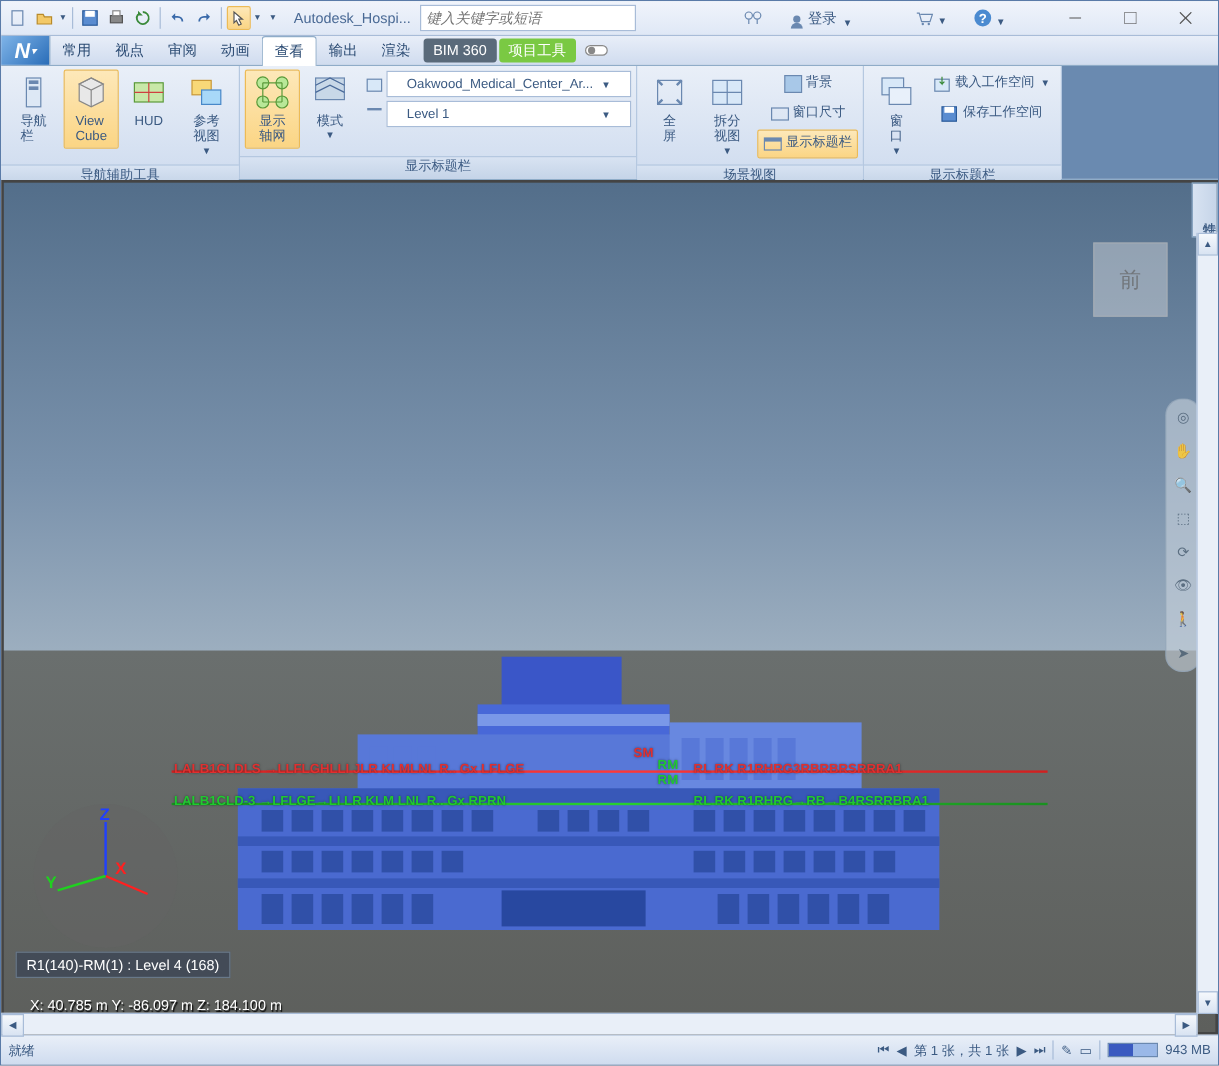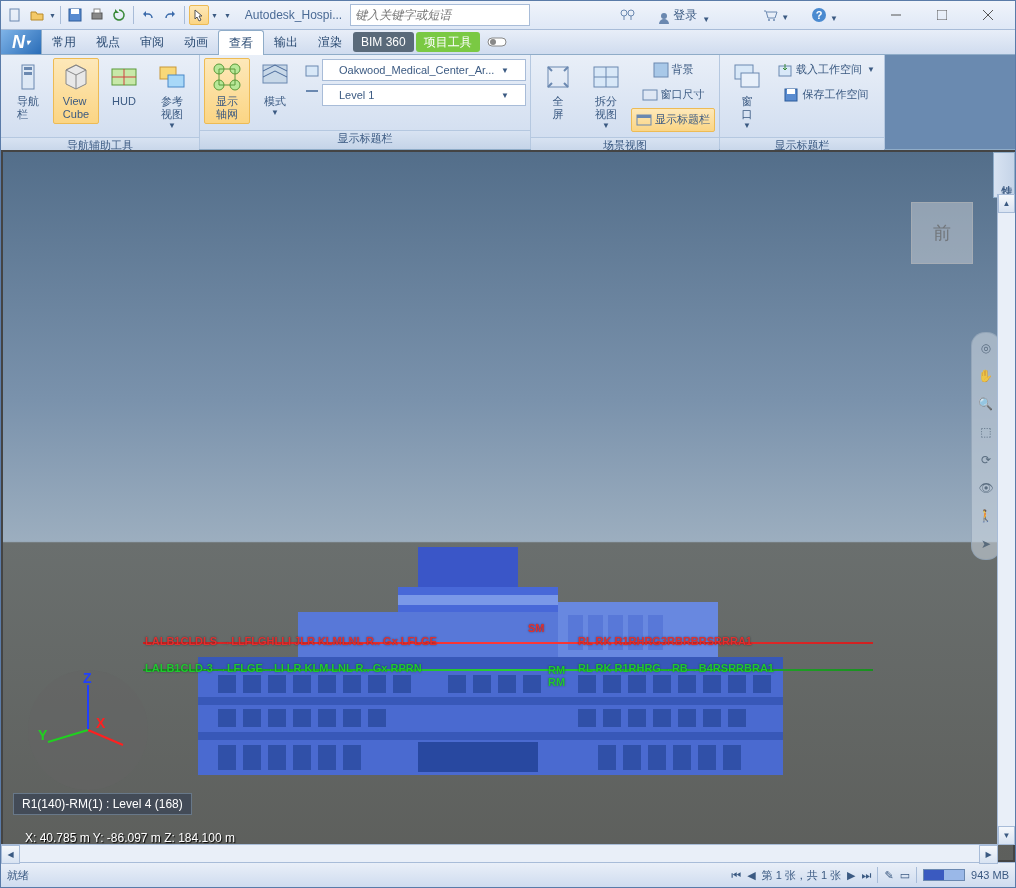--- a/index.html
+++ b/index.html
@@ -456,21 +456,21 @@
             <rect x="430" y="68" width="15" height="35"></rect>
             <rect x="450" y="68" width="15" height="35"></rect>
           </g>
    </svg>
    <div class="grid-line red"></div>
    <div class="grid-line green"></div>
    <div class="grid-label" style="color:#e03030;top:483px;left:142px">LALB1CLDLS →LLFLGHLLI JLR KLMLNL R.. Gx LFLGE</div>
    <div class="grid-label" style="color:#e03030;top:470px;left:525px;white-space:pre">SM</div>
    <div class="grid-label" style="color:#e03030;top:483px;left:575px">RL RK R1RHRG3RBRBRSRRRA1</div>
    <div class="grid-label" style="color:#20c830;top:510px;left:142px">LALB1CLD-3 →LFLGE→LI LR KLM LNL R.. Gx RPRN</div>
-   <div class="grid-label" style="color:#20c830;top:512px;left:545px;white-space:pre;line-height:1.1">RM
+   <div class="grid-label" style="color:#20c830;top:480px;left:545px;white-space:pre;line-height:1.1">RM
 RM</div>
    <div class="grid-label" style="color:#20c830;top:510px;left:575px">RL RK R1RHRG→RB→B4RSRRBRA1</div>
 
    <div class="viewcube">
           <span>前</span>
         </div>
    <div class="navwheel">
     <div>◎</div>
     <div>✋</div>
     <div>🔍</div>

